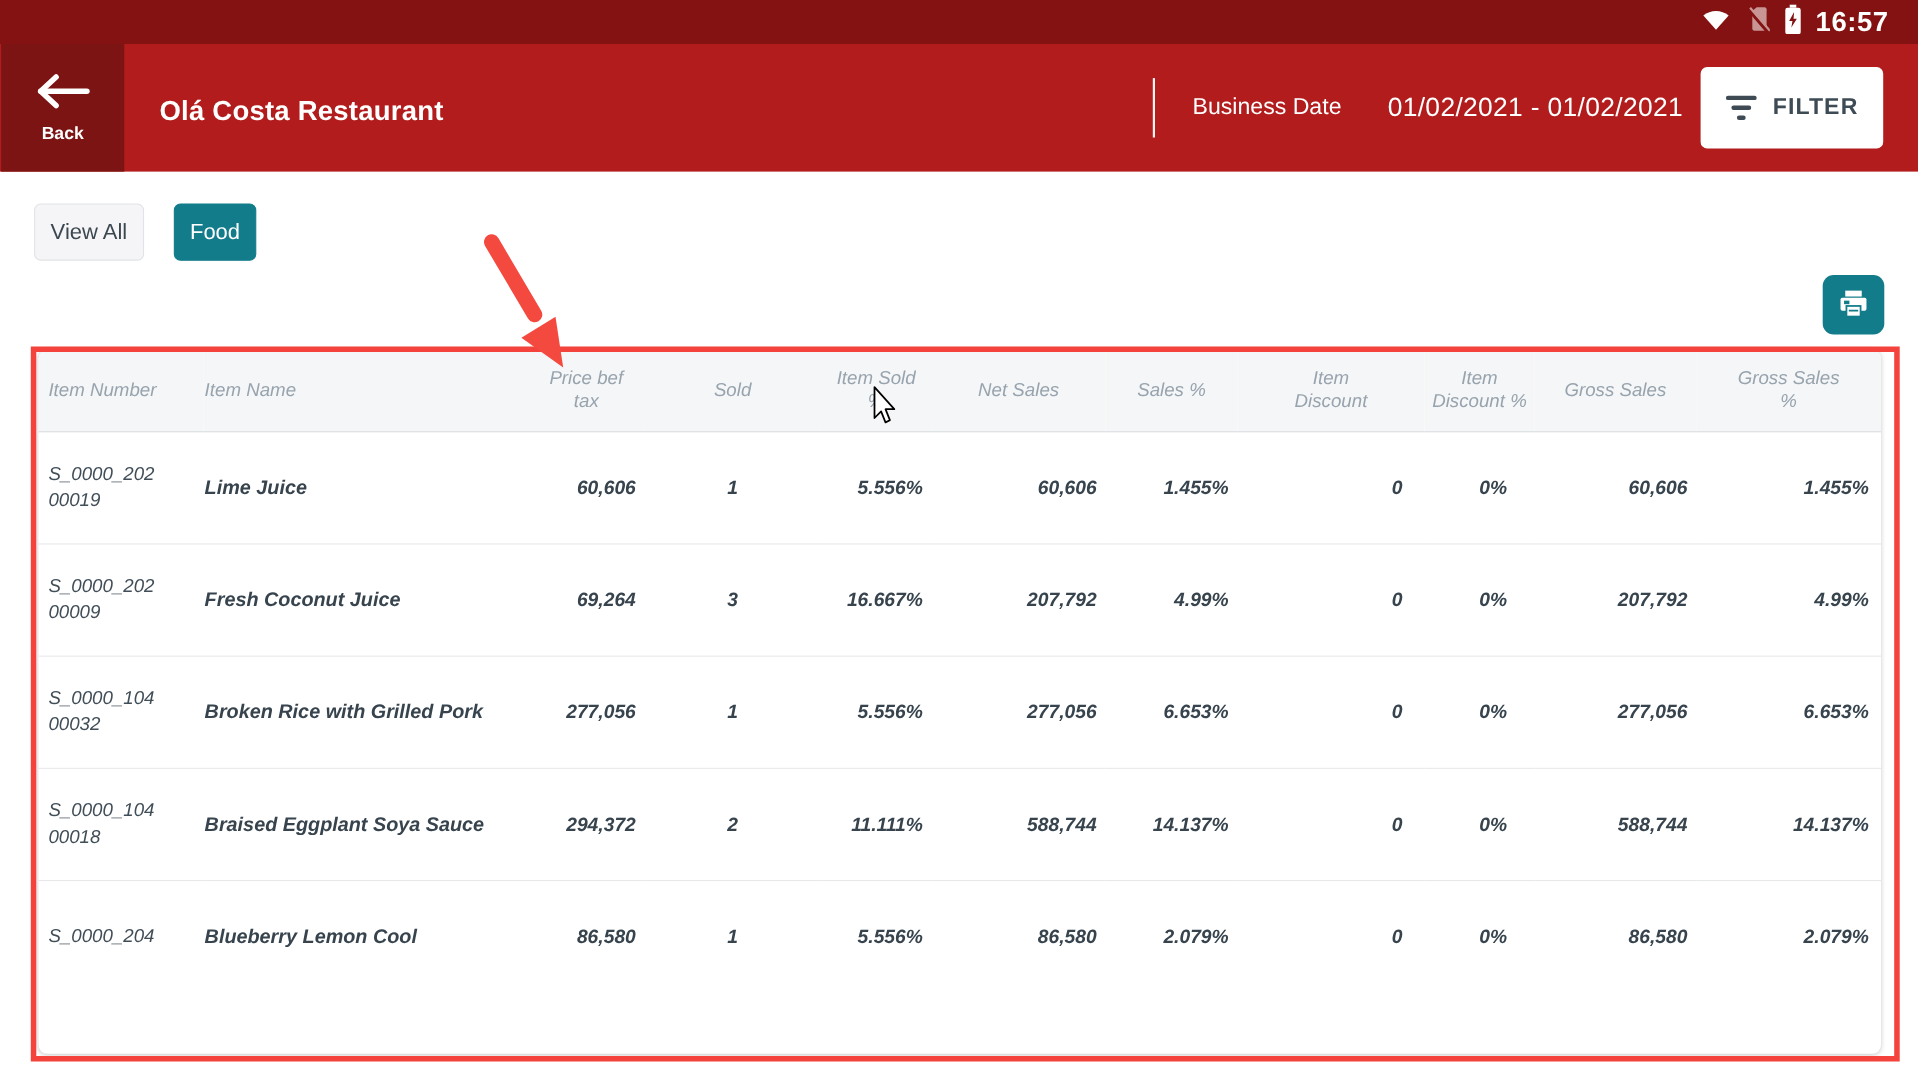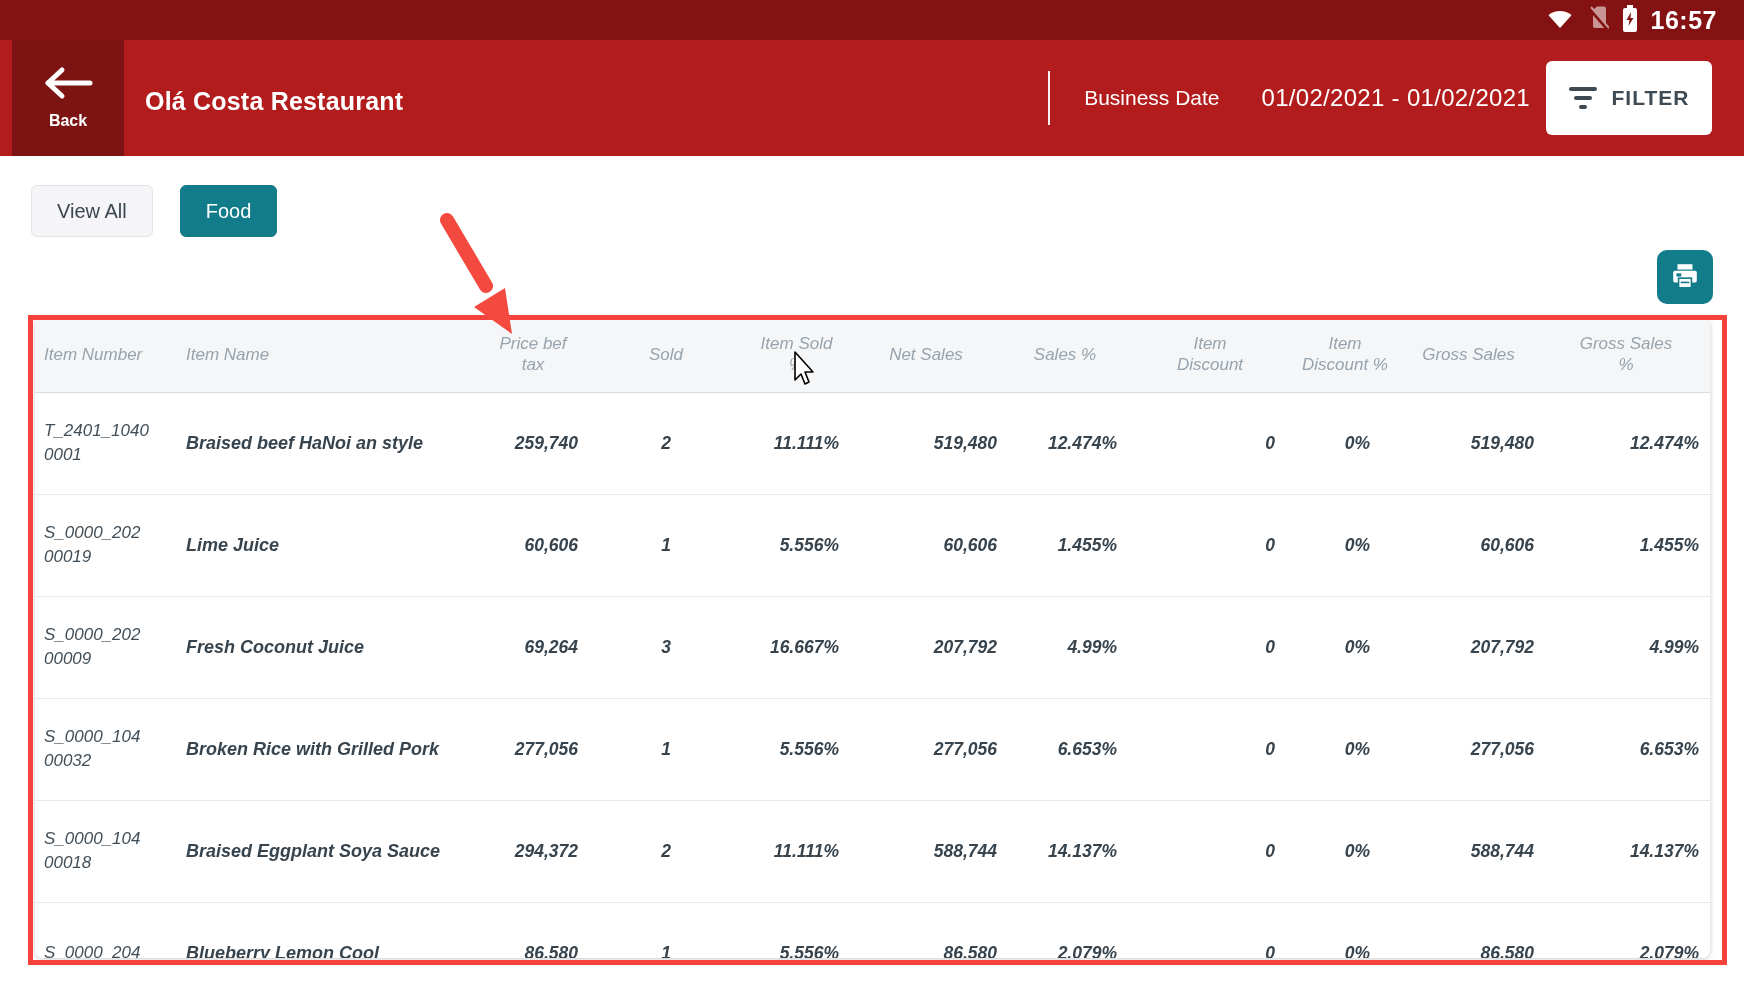--- a/index.html
+++ b/index.html
@@ -24,21 +24,21 @@
   .status-bar{
     position:absolute;left:0;top:0;width:1744px;height:40px;
     background:var(--status-red);
     display:flex;align-items:center;justify-content:flex-end;
     gap:13px;padding-right:27px;color:#fff;
   }
   .status-time{font-size:25px;font-weight:700;letter-spacing:.5px;}
   
   .app-bar{position:absolute;left:0;top:40px;width:1744px;height:116px;background:var(--bar-red);}
   .back-panel{
-    position:absolute;left:12px;top:0;width:112px;height:116px;background:var(--back-red);
+    position:absolute;left:1px;top:0;width:112px;height:116px;background:var(--back-red);
     display:flex;flex-direction:column;align-items:center;justify-content:center;gap:8px;
     color:#fff;cursor:pointer;
   }
   .back-label{font-size:16px;font-weight:700;}
   .bar-title{
     position:absolute;left:145px;top:0;height:122px;display:flex;align-items:center;
     color:#fff;font-size:25px;font-weight:700;letter-spacing:.2px;
   }
   .bar-right{
     position:absolute;right:32px;top:0;height:116px;
@@ -54,21 +54,21 @@
     font-family:inherit;cursor:pointer;padding:0 20px;
   }
   .filter-icon{display:flex;flex-direction:column;align-items:center;gap:5px;}
   .filter-icon i{display:block;height:4px;border-radius:2px;background:#3E4B55;}
   .filter-icon i:nth-child(1){width:28px;}
   .filter-icon i:nth-child(2){width:18px;}
   .filter-icon i:nth-child(3){width:8px;}
   
   .chips{position:absolute;left:31px;top:185px;display:flex;gap:27px;}
   .chip{
-    height:52px;padding:0 25px;border-radius:6px;display:flex;align-items:center;
+    height:52px;padding:0 14px;border-radius:6px;display:flex;align-items:center;
     background:var(--chip-bg);border:1px solid var(--chip-border);
     font-size:20px;color:#3B4750;font-family:inherit;cursor:pointer;
   }
   .chip.active{background:var(--teal);border-color:var(--teal);color:#fff;}
   
   .print-btn{
     position:absolute;left:1657px;top:250px;width:56px;height:54px;border:none;
     border-radius:10px;background:var(--teal);display:flex;align-items:center;justify-content:center;
     cursor:pointer;
   }
@@ -207,34 +207,20 @@
 Discount</th>
           <th class="c8">Item
 Discount %</th>
           <th class="c9">Gross Sales</th>
           <th class="c10">Gross Sales
 %</th>
         </tr>
       </thead>
     <tbody id="body-rows">
         <tr>
-          <td class="c0">T_2401_1040
-0001</td>
-          <td class="c1">Braised beef HaNoi an style</td>
-          <td class="c2">259,740</td>
-          <td class="c3">2</td>
-          <td class="c4">11.111%</td>
-          <td class="c5">519,480</td>
-          <td class="c6">12.474%</td>
-          <td class="c7">0</td>
-          <td class="c8">0%</td>
-          <td class="c9">519,480</td>
-          <td class="c10">12.474%</td>
-        </tr>
-        <tr>
           <td class="c0">S_0000_202
 00019</td>
           <td class="c1">Lime Juice</td>
           <td class="c2">60,606</td>
           <td class="c3">1</td>
           <td class="c4">5.556%</td>
           <td class="c5">60,606</td>
           <td class="c6">1.455%</td>
           <td class="c7">0</td>
           <td class="c8">0%</td>

